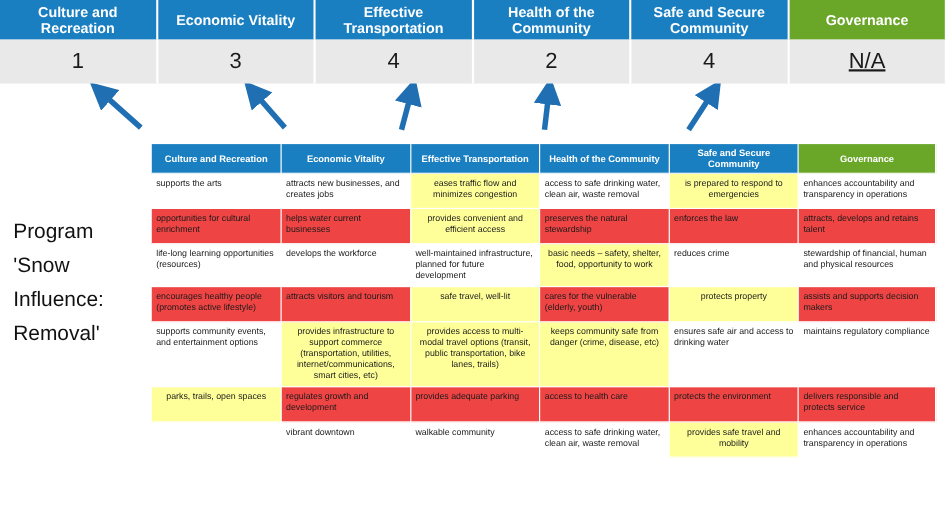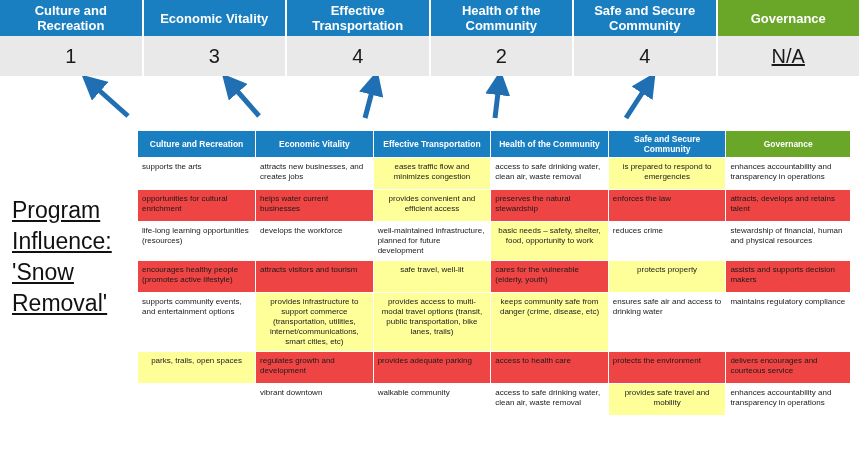--- a/index.html
+++ b/index.html
@@ -72,25 +72,24 @@
     width: 859px;
     height: 60px;
   }
 
   
   #caption {
     position: absolute;
     left: 12px;
     top: 195px;
     width: 125px;
-    font-size: 23px;
+    font-size: 19px;
     line-height: 31px;
     color: #111111;
     text-align: left;
-    text-decoration: underline;
   }
 
   
   #matrix {
     position: absolute;
     left: 138px;
     top: 131px;
     width: 713px;
     border-collapse: collapse;
     table-layout: fixed;
@@ -169,22 +168,22 @@
   </defs>
   <line x1="128" y1="40" x2="92" y2="8" stroke="#1f6fb2" stroke-width="5" marker-end="url(#ah)"></line>
   <line x1="259" y1="40" x2="231" y2="8" stroke="#1f6fb2" stroke-width="5" marker-end="url(#ah)"></line>
   <line x1="365" y1="42" x2="374" y2="8" stroke="#1f6fb2" stroke-width="5" marker-end="url(#ah)"></line>
   <line x1="495" y1="42" x2="499" y2="8" stroke="#1f6fb2" stroke-width="5" marker-end="url(#ah)"></line>
   <line x1="626" y1="42" x2="648" y2="8" stroke="#1f6fb2" stroke-width="5" marker-end="url(#ah)"></line>
 </svg>
 
 <div id="caption">
   <div>Program</div>
+  <div>'Snow</div>
   <div>Influence:</div>
-  <div>'Snow</div>
   <div>Removal'</div>
 </div>
 
 <table id="matrix">
   <colgroup>
     <col class="c">
       <col class="c">
       <col class="c">
       <col class="c">
       <col class="c">
@@ -240,21 +239,21 @@
         <td class="hl">keeps community safe from danger (crime, disease, etc)</td>
         <td>ensures safe air and access to drinking water</td>
         <td>maintains regulatory compliance</td>
       </tr>
       <tr class="shade">
         <td class="hl">parks, trails, open spaces</td>
         <td>regulates growth and development</td>
         <td>provides adequate parking</td>
         <td>access to health care</td>
         <td>protects the environment</td>
-        <td>delivers encourages and courteous service</td>
+        <td>delivers responsible and protects service</td>
       </tr>
       <tr>
         <td class="empty"></td>
         <td>vibrant downtown</td>
         <td>walkable community</td>
         <td>access to safe drinking water, clean air, waste removal</td>
         <td class="hl">provides safe travel and mobility</td>
         <td>enhances accountability and transparency in operations</td>
       </tr>
     </tbody>

